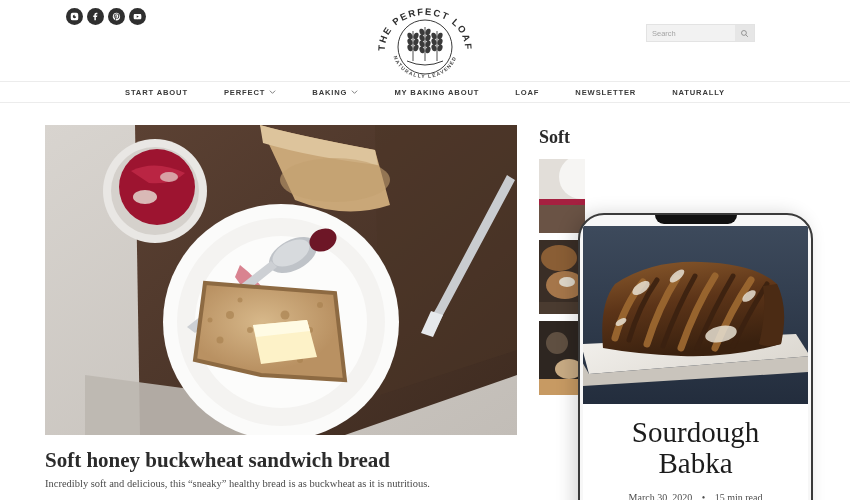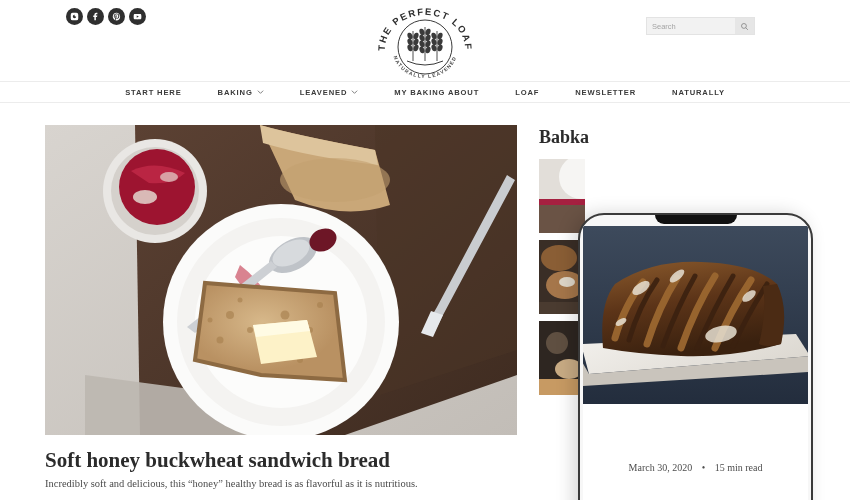--- a/index.html
+++ b/index.html
@@ -30,21 +30,21 @@
   .social-icon svg { width:9px; height:9px; fill:#fff; display:block; }
 
   .logo-wrap {
     position:absolute; left:0; right:0; top:5px;
     display:flex; justify-content:center;
   }
   .logo { position:relative; width:112px; height:76px; }
   .logo svg { display:block; width:112px; height:76px; }
 
   .search-box {
-    position:absolute; right:95px; top:17px;
+    position:absolute; right:95px; top:24px;
     display:flex; height:18px;
     border:1px solid #e3e3e3;
   }
   .search-input {
     width:88px; height:16px;
     border:none; outline:none;
     background:#f2f2f2;
     font-family:"Liberation Sans", sans-serif;
     font-size:7.5px; color:#8c8c8c;
     padding:0 5px;
@@ -246,32 +246,32 @@
       <svg viewBox="0 0 24 24">
         <circle cx="10.5" cy="10.5" r="6.5"></circle>
           <line x1="15.5" y1="15.5" x2="21" y2="21"></line>
       </svg>
     </button>
   </div>
 </div>
 
 <nav class="nav">
   <div class="nav-item">
-    <span>START HERE</span>
-  </div>
-  <div class="nav-item">
-    <span>BAKING</span>
+    <span>START ABOUT</span>
+  </div>
+  <div class="nav-item">
+    <span>PERFECT</span>
     <span class="caret">
         <svg viewBox="0 0 10 6">
           <polyline points="1,1 5,5 9,1"></polyline>
         </svg>
       </span>
   </div>
   <div class="nav-item">
-    <span>LEAVENED</span>
+    <span>BAKING</span>
     <span class="caret">
         <svg viewBox="0 0 10 6">
           <polyline points="1,1 5,5 9,1"></polyline>
         </svg>
       </span>
   </div>
   <div class="nav-item">
     <span>MY BAKING ABOUT</span>
   </div>
   <div class="nav-item">
@@ -350,25 +350,25 @@
               <circle cx="195" cy="175" r="2.5"></circle>
             <circle cx="275" cy="180" r="3"></circle>
               <circle cx="165" cy="195" r="2.5"></circle>
           </g>
 
           <path d="M208 200 L262 195 L272 232 L216 239 Z" fill="#fdf2c8"></path>
           <path d="M208 200 L262 195 L265 206 L211 212 Z" fill="#fffbe4"></path>
         </svg>
       </div>
       <h2 class="article-title">Soft honey buckwheat sandwich bread</h2>
-      <p class="article-excerpt">Incredibly soft and delicious, this “honey” healthy bread is as flavorful as it is nutritious.</p>
+      <p class="article-excerpt">Incredibly soft and delicious, this “sneaky” healthy bread is as buckwheat as it is nutritious.</p>
     </div>
 
     <div class="sidebar">
-      <h3 class="sidebar-title">Babka</h3>
+      <h3 class="sidebar-title">Soft</h3>
       <div class="side-item">
         <div class="side-thumb">
           <svg viewBox="0 0 46 74" preserveAspectRatio="xMidYMid slice">
             <rect width="46" height="74" fill="#e2ded9"></rect>
             <circle cx="42" cy="18" r="22" fill="#f6f5f3"></circle>
             <rect y="40" width="46" height="6" fill="#a52040"></rect>
             <rect y="46" width="46" height="28" fill="#6a5345"></rect>
           </svg>
         </div>
       </div>
@@ -445,21 +445,22 @@
             <ellipse cx="168" cy="70" rx="8" ry="4" transform="rotate(-38 168 70)"></ellipse>
             <ellipse cx="40" cy="96" rx="6" ry="3" transform="rotate(-30 40 96)"></ellipse>
           </g>
 
           <path d="M196 58 Q208 82 200 118 Q185 122 178 118 Q186 84 182 60 Z" fill="#4b2b14"></path>
         </svg>
       </div>
 
       <div class="phone-body">
         <h1 class="phone-title">
-          <br>
+          <span>Sourdough</span><br>
+          <span>Babka</span>
         </h1>
         <div class="phone-meta">
           <span>March 30, 2020</span>
           <span class="sep">•</span>
           <span>15 min read</span>
           <br>
           
           
         </div>
 

